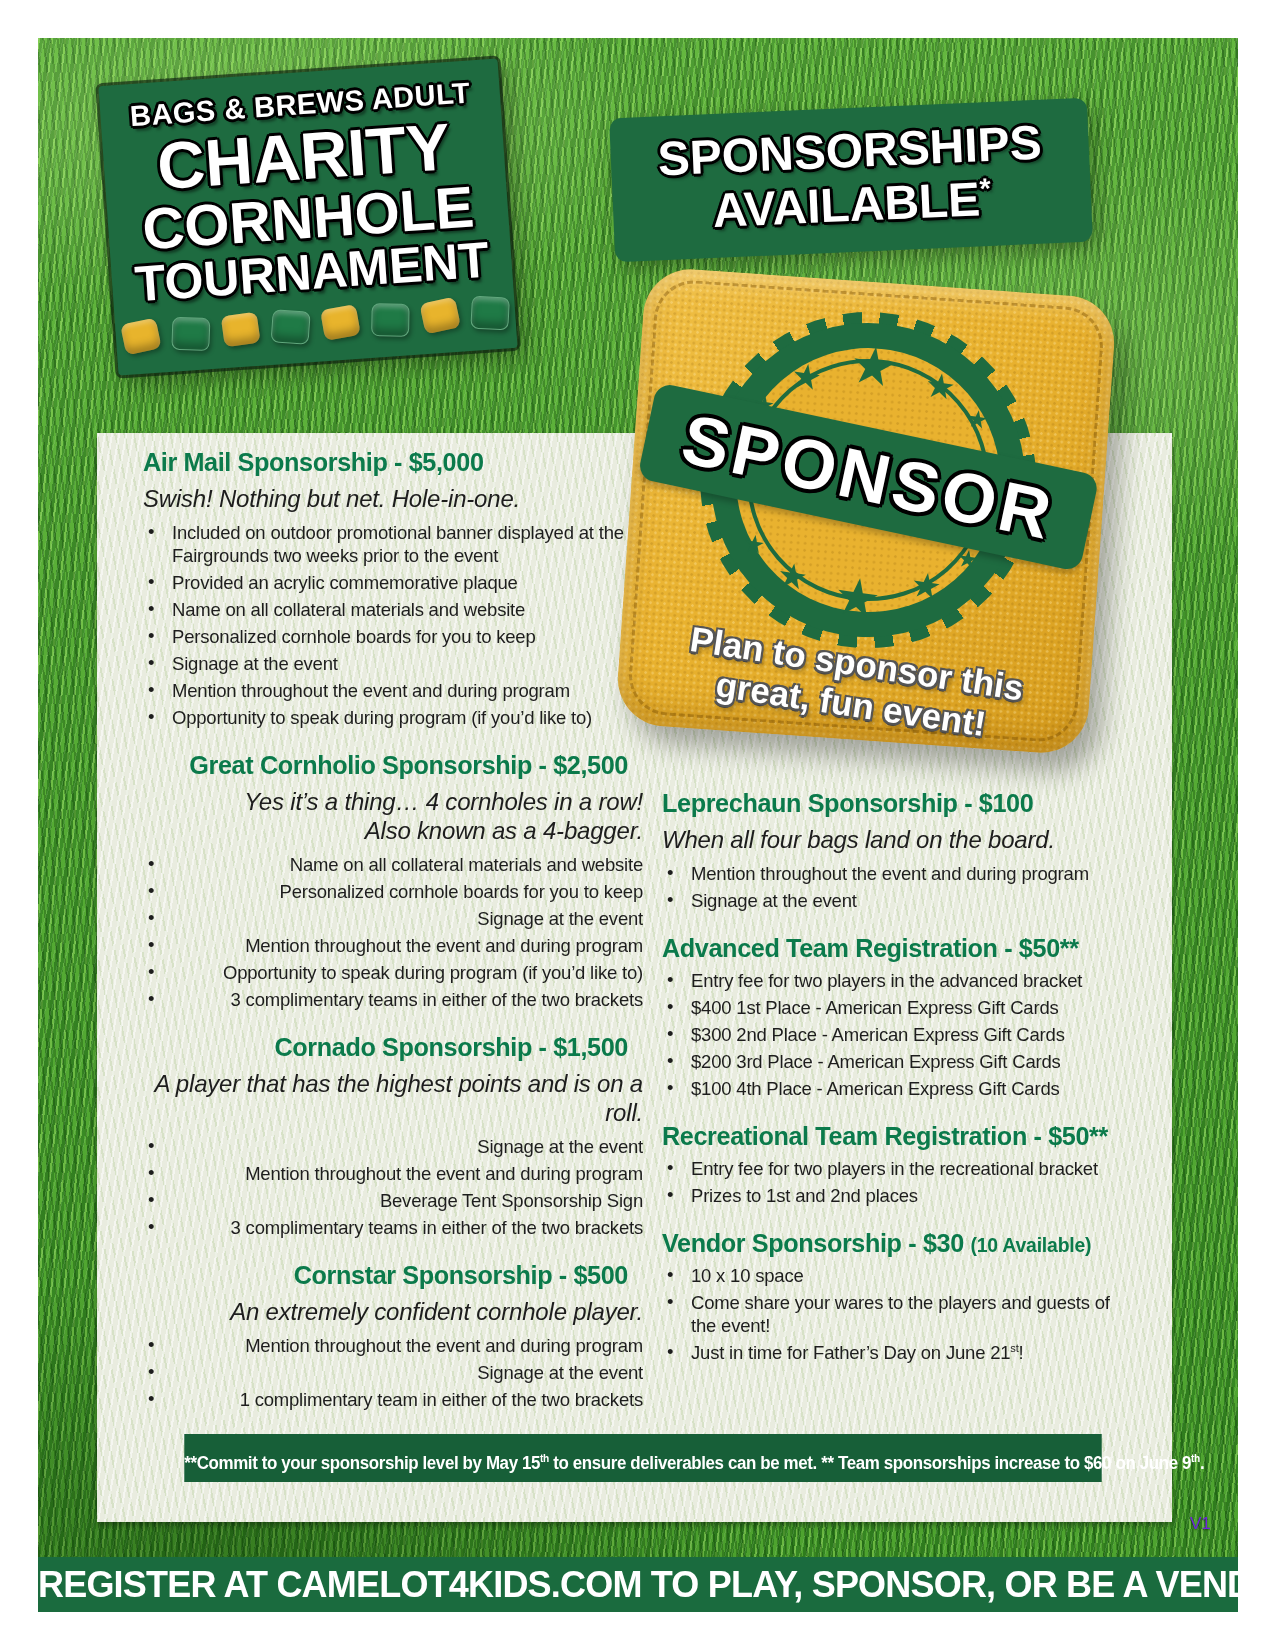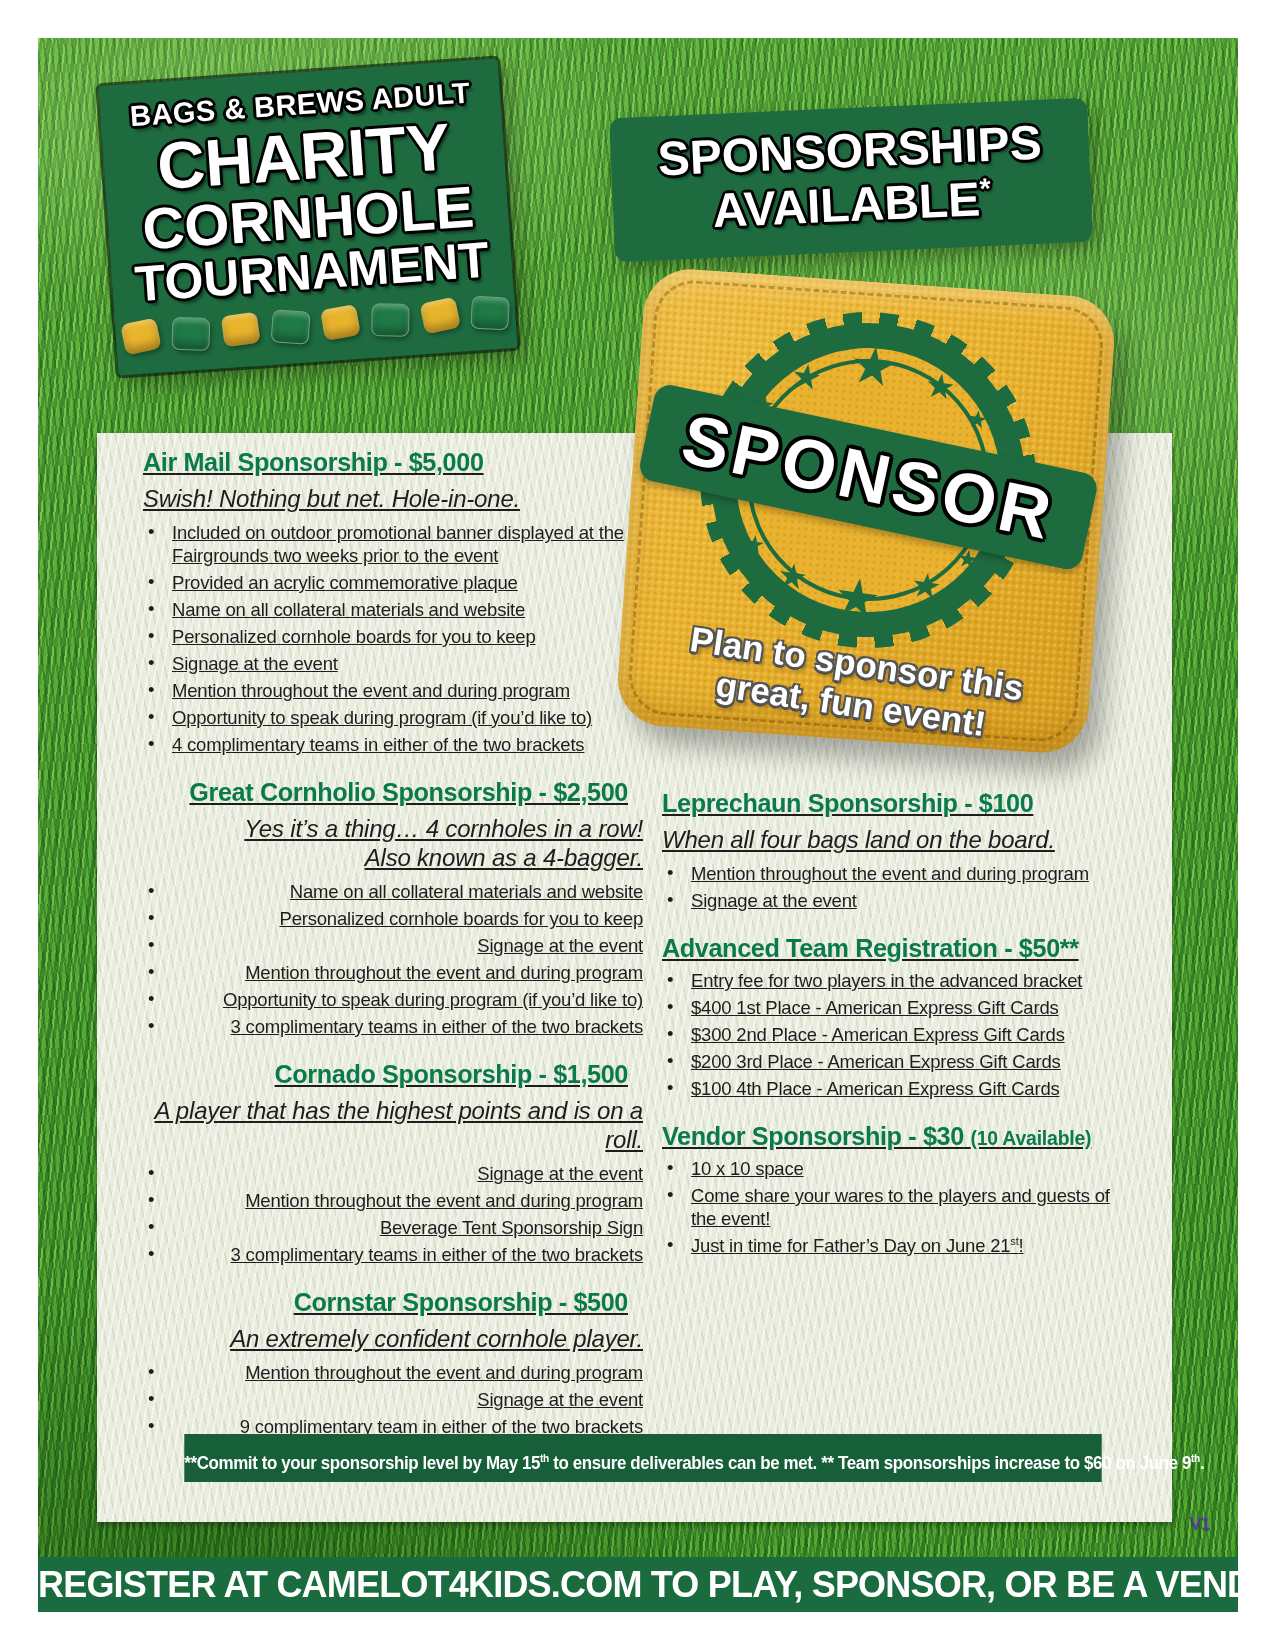--- a/index.html
+++ b/index.html
@@ -73,21 +73,21 @@
   .stamp{position:absolute;left:-58px;right:-58px;top:116px;height:98px;background:#1e6b40;border-radius:16px;
     transform:rotate(8deg);box-shadow:0 4px 6px rgba(0,0,0,.25);text-align:center;line-height:98px;}
   .stamp span{color:#fff;font-weight:bold;font-size:70px;letter-spacing:4px;
     text-shadow:-3px -3px 0 #000,3px -3px 0 #000,-3px 3px 0 #000,3px 3px 0 #000,
                  0 4px 0 #000,4px 0 0 #000,-4px 0 0 #000,0 -4px 0 #000;}
   .bag-caption{position:absolute;left:-10px;right:-10px;bottom:14px;transform:rotate(4.5deg);text-align:center;
     color:#fff;font-weight:bold;font-size:35px;line-height:1.18;
     text-shadow:-2px -2px 0 #555,2px -2px 0 #555,-2px 2px 0 #555,2px 2px 0 #555,0 3px 0 #444,3px 4px 5px rgba(0,0,0,.35);}
 
   
-  .col{position:absolute;text-decoration:underline;}
+  .col{position:absolute;}
   .col-left{left:143px;top:447px;width:500px;}
   .col-right{left:662px;top:788px;width:472px;}
   .sec h3{font-size:26px;color:#0b7a4b;margin:0 0 6px 0;font-weight:bold;letter-spacing:-.4px;
     white-space:nowrap;transform:scaleX(.97);transform-origin:0 50%;}
   .sec h3 .note{font-size:20px;letter-spacing:-.2px;}
   .sub{font-style:italic;font-size:24px;margin:0;line-height:1.22;letter-spacing:-.2px;}
   .sub.last{margin-bottom:9px;}
   .sec ul{list-style:none;margin:0 0 20px 0;padding:0;}
   .sec li{position:relative;padding-left:29px;margin-bottom:4px;font-size:18.5px;line-height:1.24;letter-spacing:-.2px;}
   .sec li::before{content:"\2022";position:absolute;left:5px;top:-1px;}
@@ -161,21 +161,20 @@
       <h3>Air Mail Sponsorship - $5,000</h3>
       <p class="sub last">Swish! Nothing but net. Hole-in-one.</p>
       <ul>
         <li>Included on outdoor promotional banner displayed at the Fairgrounds two weeks prior to the event</li>
         <li>Provided an acrylic commemorative plaque</li>
         <li>Name on all collateral materials and website</li>
         <li>Personalized cornhole boards for you to keep</li>
         <li>Signage at the event</li>
         <li>Mention throughout the event and during program</li>
         <li>Opportunity to speak during program (if you’d like to)</li>
-        <li>4 complimentary teams in either of the two brackets</li>
       </ul>
     </div>
     <div class="sec mt10">
       <h3>Great Cornholio Sponsorship - $2,500</h3>
       <p class="sub">Yes it’s a thing… 4 cornholes in a row!</p>
       <p class="sub last">Also known as a 4-bagger.</p>
       <ul>
         <li>Name on all collateral materials and website</li>
         <li>Personalized cornhole boards for you to keep</li>
         <li>Signage at the event</li>
@@ -193,21 +192,21 @@
         <li>Beverage Tent Sponsorship Sign</li>
         <li>3 complimentary teams in either of the two brackets</li>
       </ul>
     </div>
     <div class="sec mt10">
       <h3>Cornstar Sponsorship - $500</h3>
       <p class="sub last">An extremely confident cornhole player.</p>
       <ul>
         <li>Mention throughout the event and during program</li>
         <li>Signage at the event</li>
-        <li>9 complimentary team in either of the two brackets</li>
+        <li>1 complimentary team in either of the two brackets</li>
       </ul>
     </div>
   </div>
 
   <div class="col col-right">
     <div class="sec">
       <h3>Leprechaun Sponsorship - $100</h3>
       <p class="sub last">When all four bags land on the board.</p>
       <ul>
         <li>Mention throughout the event and during program</li>
@@ -218,20 +217,27 @@
       <h3>Advanced Team Registration - $50**</h3>
       <ul>
         <li>Entry fee for two players in the advanced bracket</li>
         <li>$400 1st Place - American Express Gift Cards</li>
         <li>$300 2nd Place - American Express Gift Cards</li>
         <li>$200 3rd Place - American Express Gift Cards</li>
         <li>$100 4th Place - American Express Gift Cards</li>
       </ul>
     </div>
     <div class="sec">
+      <h3>Recreational Team Registration - $50**</h3>
+      <ul>
+        <li>Entry fee for two players in the recreational bracket</li>
+        <li>Prizes to 1st and 2nd places</li>
+      </ul>
+    </div>
+    <div class="sec">
       <h3><span>Vendor Sponsorship - $30</span> <span class="note">(10 Available)</span></h3>
       <ul>
         <li>10 x 10 space</li>
         <li>Come share your wares to the players and guests of the event!</li>
         <li><span>Just in time for Father’s Day on June 21</span><sup>st</sup><span>!</span></li>
       </ul>
     </div>
   </div>
 
   <div class="footnote"><span>**Commit to your sponsorship level by May 15</span><sup>th</sup><span> to ensure deliverables can be met. **  Team sponsorships increase to $60 on June 9</span><sup>th</sup><span>.</span></div>

